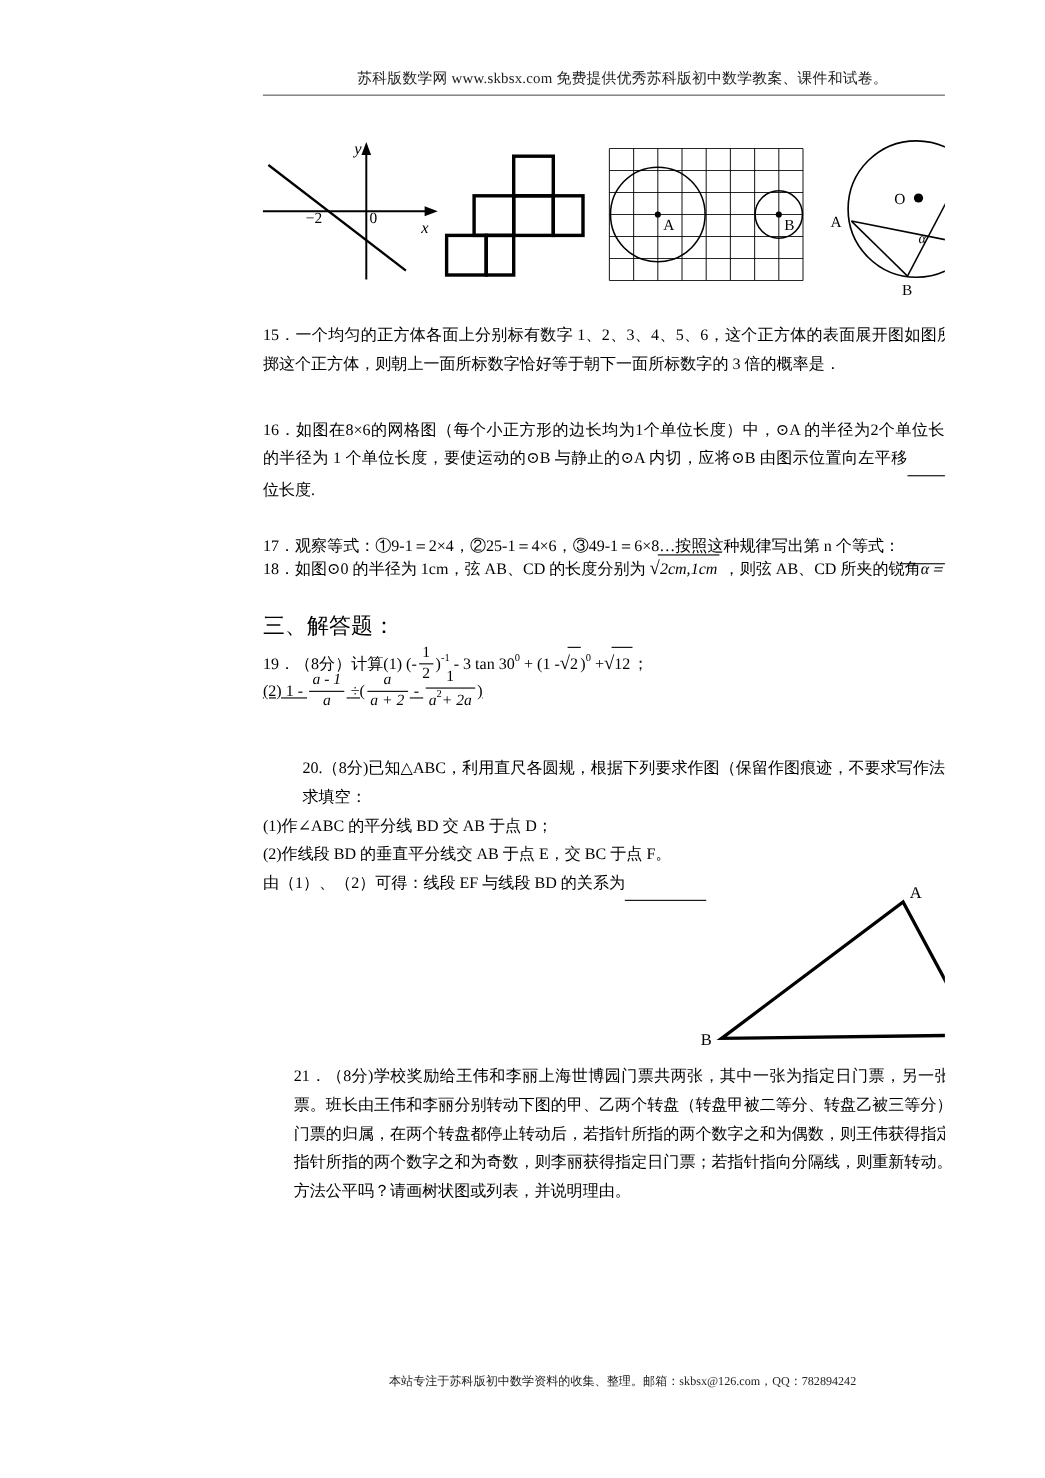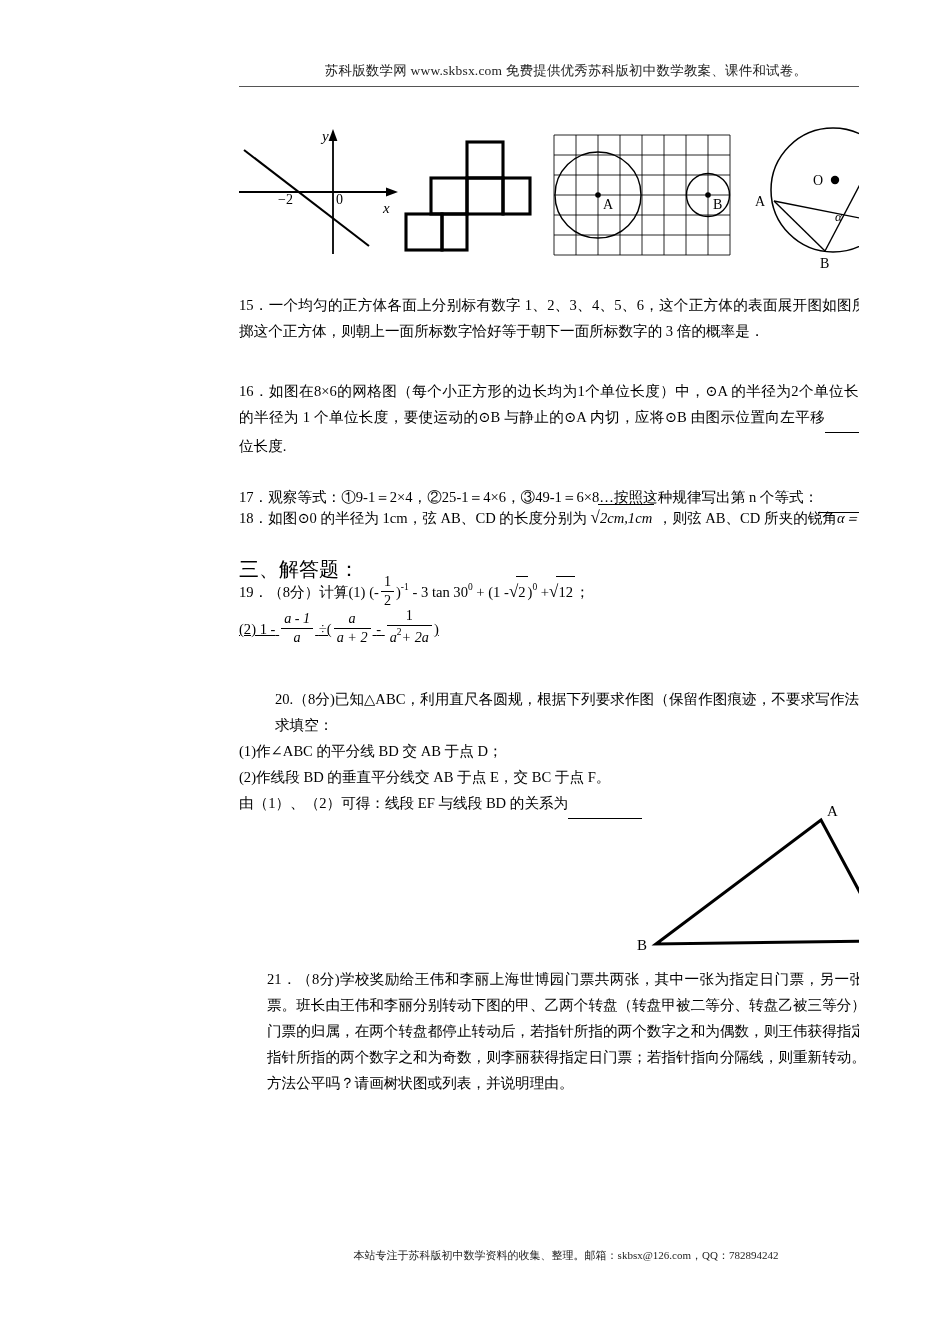--- a/index.html
+++ b/index.html
@@ -237,21 +237,21 @@
 
   <div class="q" style="top:504px;">
     <span>18．如图⊙0 的半径为 1cm，弦 AB、CD 的长度分别为</span>
     <span class="rad"><span class="sign">√</span><span class="body mi">2cm,1cm</span></span>
     <span>，则弦 AB、CD 所夹的锐角</span><span class="mi">α＝</span>
     <span>．</span>
   </div>
 
   <div class="sec-title" style="top:556px;">三、解答题：</div>
 
-  <div class="mathline" style="top:572px;">
+  <div class="mathline" style="top:584px;">
     <span>19．（8分）计算(1)</span>
     <span>(-</span><span class="frac"><span class="num">1</span><span class="den">2</span></span><span>)</span><span class="sup">-1</span>
     <span>- 3 tan 30</span><span class="sup">0</span>
     <span>+ (1 -</span><span class="rad"><span class="sign">√</span><span class="body">2</span></span><span>)</span><span class="sup">0</span>
     <span>+</span><span class="rad"><span class="sign">√</span><span class="body">12</span></span><span>；</span>
   </div>
 
   <div class="mathline" style="top:608px;text-decoration:underline;">
     <span>(2) 1 -</span>
     <span class="frac"><span class="num mi">a - 1</span><span class="den mi">a</span></span>

